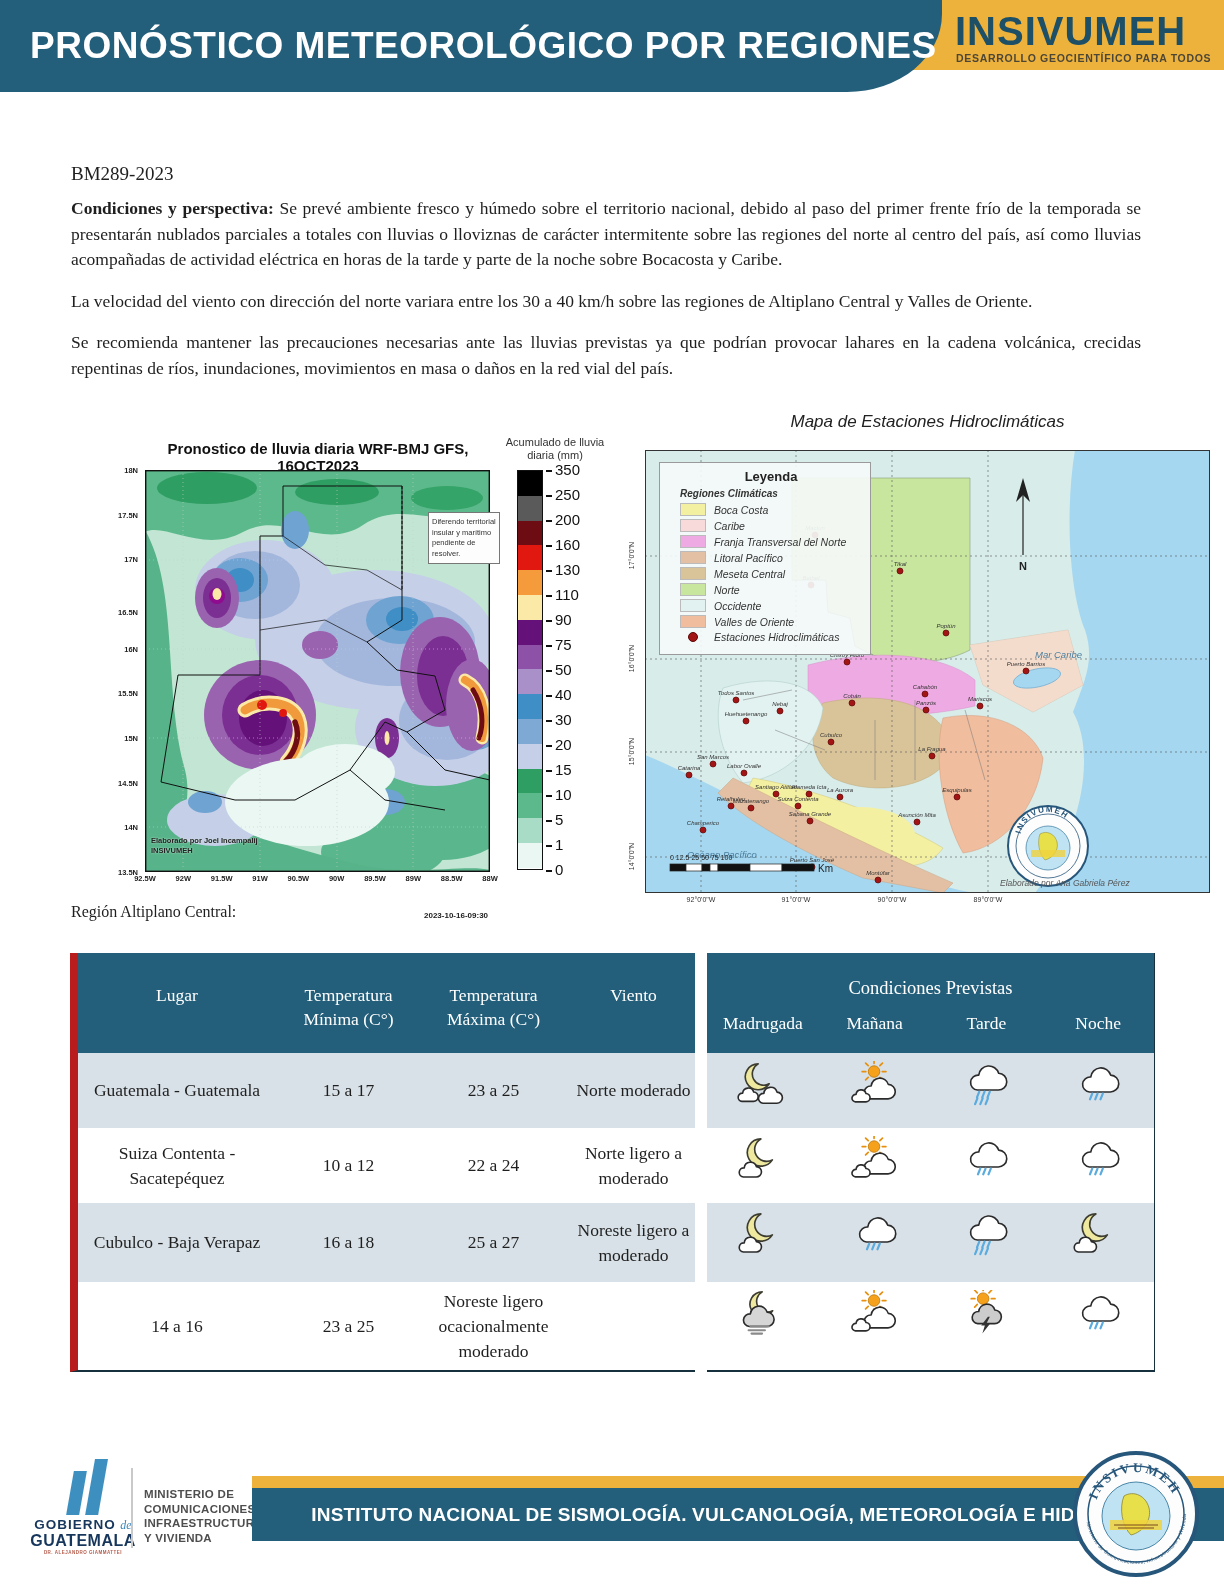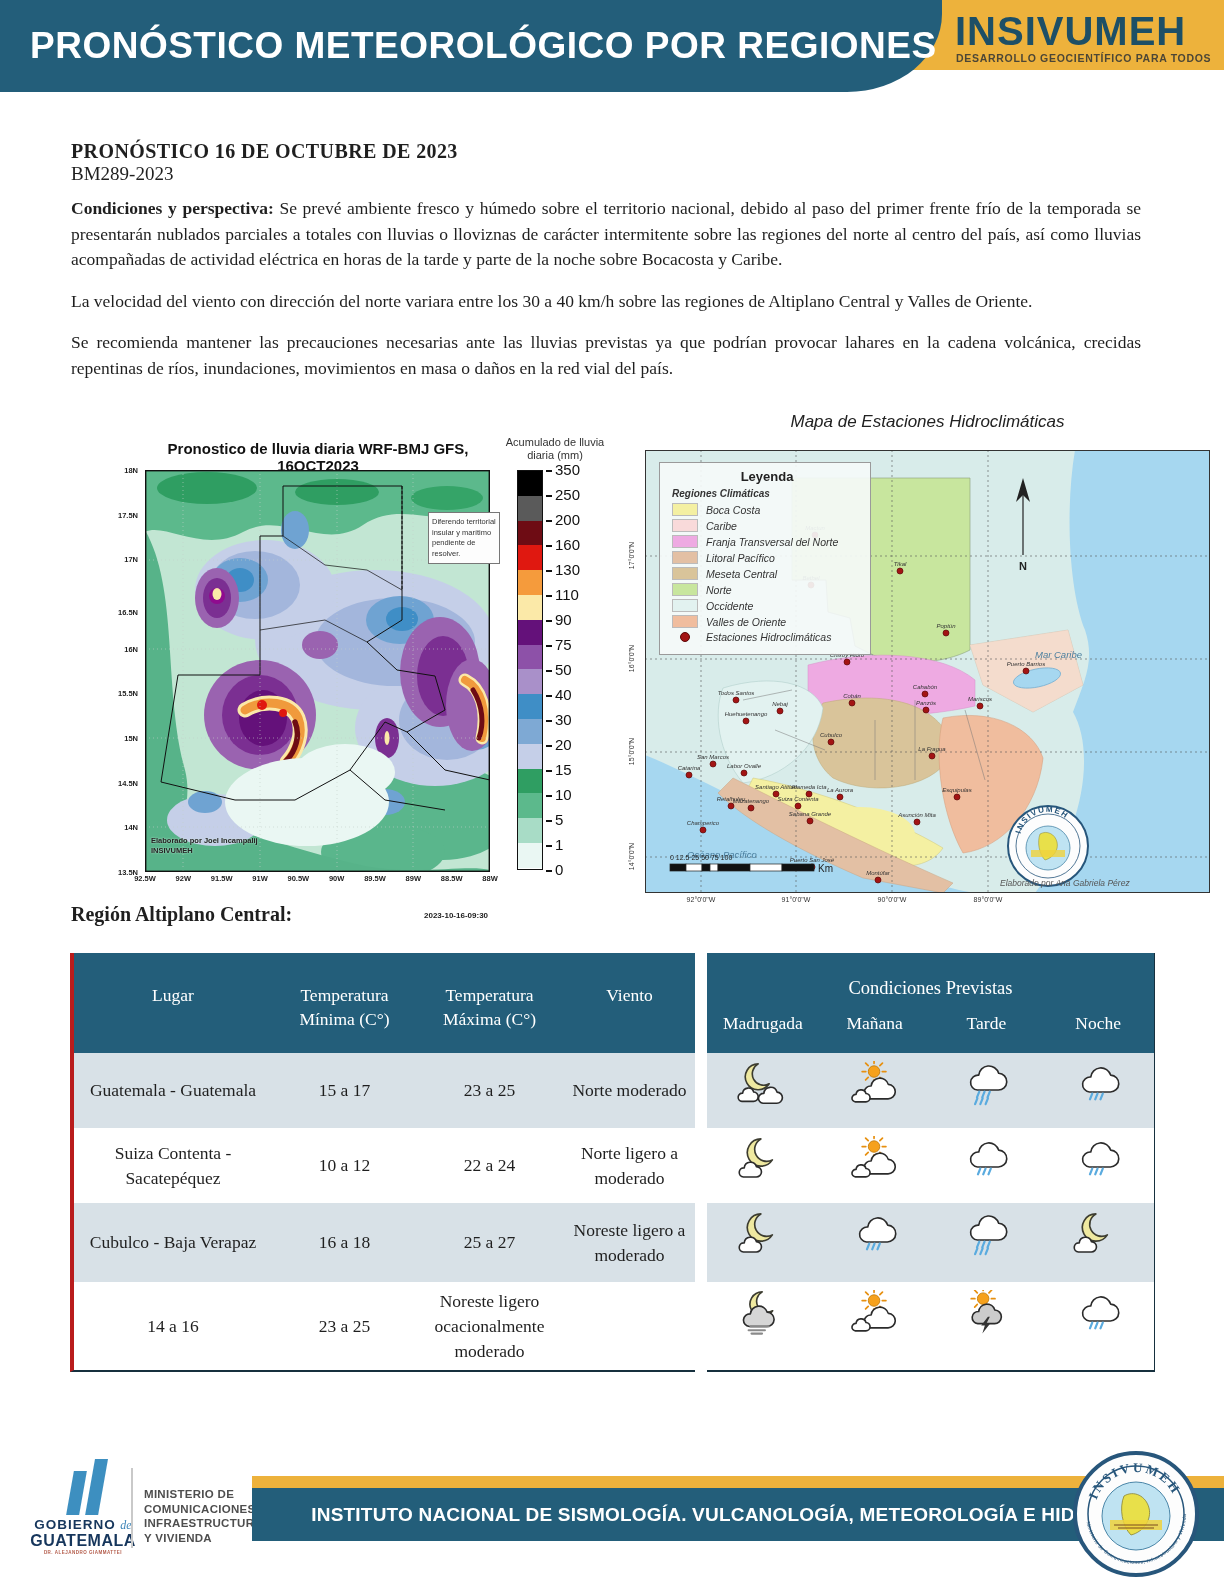--- a/index.html
+++ b/index.html
@@ -44,31 +44,31 @@
   
   .stn-title{position:absolute;left:645px;top:412px;width:565px;text-align:center;font-family:"Liberation Sans",sans-serif;
              font-style:italic;font-size:17px;color:#222;}
   .stn-svg{position:absolute;left:645px;top:450px;}
   .stn-lat{position:absolute;left:618px;top:450px;width:20px;height:443px;}
   .stn-lat span{position:absolute;left:0;transform:rotate(-90deg);transform-origin:center;
                 font-family:"Liberation Sans",sans-serif;font-size:7px;color:#333;white-space:nowrap;}
   .stn-lon{position:absolute;left:645px;top:896px;width:565px;}
   .stn-lon span{position:absolute;transform:translateX(-50%);font-family:"Liberation Sans",sans-serif;font-size:7px;color:#333;}
   .legend-box{position:absolute;left:659px;top:462px;width:212px;background:rgba(245,250,248,.92);
-              border:1px solid #9a9a9a;padding:6px 8px 8px 12px;box-sizing:border-box;font-family:"Liberation Sans",sans-serif;}
+              border:1px solid #9a9a9a;padding:6px 8px 8px 20px;box-sizing:border-box;font-family:"Liberation Sans",sans-serif;}
   .legend-title{font-weight:700;font-size:13px;color:#222;text-align:center;margin-bottom:4px;}
   .legend-sub{font-weight:700;font-style:italic;font-size:10px;color:#333;margin-bottom:4px;}
   .legend-row{display:flex;align-items:center;margin:3px 0;}
   .legend-sw{width:24px;height:11px;border:1px solid #bbb;margin-right:8px;flex:0 0 auto;}
   .legend-dot{width:8px;height:8px;border-radius:50%;margin:0 16px 0 8px;flex:0 0 auto;border:1px solid #5c0808;}
   .legend-lb{font-style:italic;font-size:10.5px;color:#333;}
   
-  .region-h{position:absolute;left:71px;top:903px;font-size:20px;font-weight:700;}
+  .region-h{position:absolute;left:71px;top:903px;font-size:16px;font-weight:400;}
   .ftable{position:absolute;left:70px;top:953px;width:1085px;display:flex;}
-  .ft-left{width:625px;border-left:4px solid #b91c1c;border-bottom:2px solid #16303e;box-sizing:border-box;}
+  .ft-left{width:625px;border-left:8px solid #b91c1c;border-bottom:2px solid #16303e;box-sizing:border-box;}
   .ft-gap{width:12px;}
   .ft-right{width:448px;border-right:1.5px solid #16303e;border-bottom:2px solid #16303e;box-sizing:border-box;}
   .ft-head{background:var(--teal,#235e7a);color:#fff;height:100px;box-sizing:border-box;}
   .ft-left .ft-head{display:grid;grid-template-columns:198px 145px 145px 135px;padding-top:30px;}
   .ft-head .hc{text-align:center;font-size:17.5px;line-height:24px;padding:0 6px;}
   .cond-title{text-align:center;font-size:18.5px;padding-top:25px;}
   .cond-cols{display:grid;grid-template-columns:repeat(4,1fr);margin-top:12px;}
   .cond-cols .hc{font-size:17.5px;text-align:center;}
   .ft-row{display:grid;grid-template-columns:198px 145px 145px 135px;align-items:center;}
   .ft-rowR{display:grid;grid-template-columns:repeat(4,1fr);align-items:start;justify-items:center;padding-top:8px;box-sizing:border-box;}
@@ -101,21 +101,20 @@
 
 <div class="page">
 
   <div class="hdr-yellow"></div>
   <div class="hdr-band">
     <div class="hdr-title">PRONÓSTICO METEOROLÓGICO POR REGIONES</div>
   </div>
   <div class="logo-word">INSIVUMEH</div>
   <div class="logo-sub">DESARROLLO GEOCIENTÍFICO PARA TODOS</div>
 
-  <div class="doc-title">PRONÓSTICO 16 DE OCTUBRE DE 2023</div>
   <div class="doc-code">BM289-2023</div>
 
   <div class="paras">
     <p><span class="lead">Condiciones y perspectiva:</span> <span>Se prevé ambiente fresco y húmedo sobre el territorio nacional, debido al paso del primer frente frío de la temporada se presentarán nublados parciales a totales con lluvias o lloviznas de carácter intermitente sobre las regiones del norte al centro del país, así como lluvias acompañadas de actividad eléctrica en horas de la tarde y parte de la noche sobre Bocacosta y Caribe.</span></p>
     <p>La velocidad del viento con dirección del norte variara entre los 30 a 40 km/h sobre las regiones de Altiplano Central y Valles de Oriente.</p>
     <p>Se recomienda mantener las precauciones necesarias ante las lluvias previstas ya que podrían provocar lahares en la cadena volcánica, crecidas repentinas de ríos, inundaciones, movimientos en masa o daños en la red vial del país.</p>
   </div>
 
   <div class="rain-title">Pronostico de lluvia diaria WRF-BMJ GFS,  16OCT2023</div>
   <svg class="rain-svg" width="345" height="402" viewBox="0 0 345 402">

